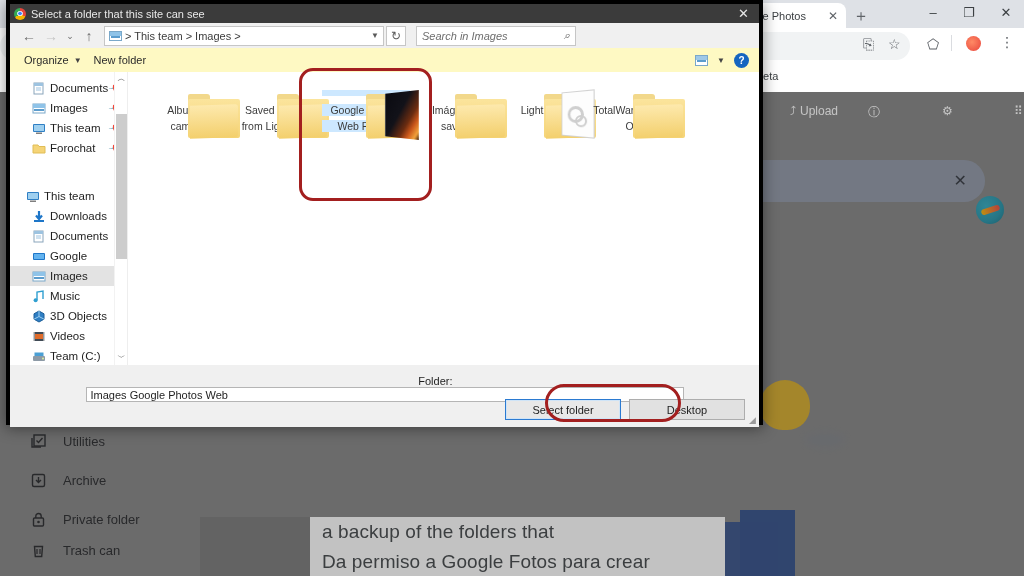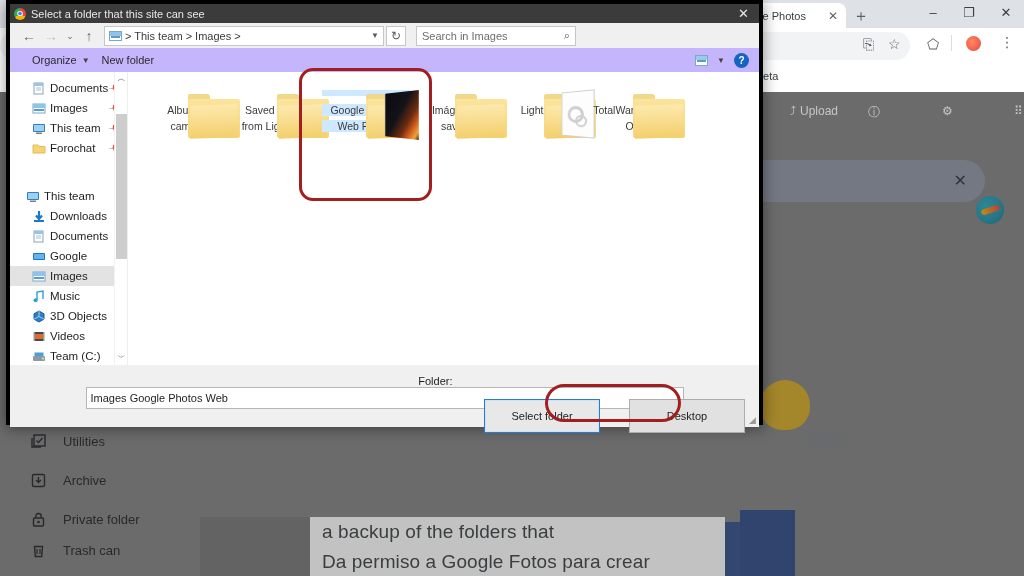--- a/index.html
+++ b/index.html
@@ -150,26 +150,26 @@
   }
   .addr-ico {
     width:13px; height:10px; background:linear-gradient(#8fc3e8 0 45%, #fff 45% 100%);
     border:1px solid #7aa8c9; flex:none; position:relative;
   }
   .addr-ico:after{content:"";position:absolute;left:1px;top:4.5px;width:9px;height:2px;background:#5b9ccd;}
   .addr-caret { margin-left:auto; font-size:8px; color:#5a5a5a; padding-right:4px; }
   .refresh { width:20px; text-align:center; font-size:12px; color:#5a5a5a; border:1px solid #c6c6c6; height:20px; line-height:18px; background:#fff; margin-left:2px; cursor:pointer;}
   .srch {
     margin-left:10px; width:160px; height:20px; background:#fff; border:1px solid #c6c6c6;
-    display:flex; align-items:center; padding:0 5px; font-size:11px; color:#6d6d6d;
+    display:flex; align-items:center; padding:0 5px; font-size:11px; color:#6d6d6d;font-style:italic;
   }
   .srch-ico { margin-left:auto; font-size:11px; color:#555; }
 
   .dlg-toolbar {
-    position:relative; height:24px; background:#c4b5fd; display:flex; align-items:center; padding-left:22px; gap:0;
+    position:relative; height:24px; background:#fef9c3; display:flex; align-items:center; padding-left:14px; gap:0;
     font-size:11px; color:#2b2b2b;
   }
   .tb-item { display:flex; align-items:center; gap:5px; padding:0 12px 0 0; cursor:pointer; }
   .caret-dn { font-size:8px; color:#444; }
   .tb-right { margin-left:auto; display:flex; align-items:center; gap:9px; padding-right:10px; }
   .view-ico { width:13px; height:11px; background:linear-gradient(#9ec8e8 0 40%,#fff 40% 100%); border:1px solid #7aa8c9; position:relative;}
   .view-ico:after{content:"";position:absolute;left:1px;top:4px;width:9px;height:2px;background:#5b9ccd;}
   .help-ico {
     width:15px; height:15px; border-radius:50%; background:#1565c0; color:#fff; font-size:10px;
     display:flex; align-items:center; justify-content:center; font-weight:bold; cursor:pointer;
@@ -252,27 +252,27 @@
   .ring1 {
     position:absolute; left:299px; top:68px; width:133px; height:133px;
     border:3px solid #a31f1f; border-radius:14px; pointer-events:none;
   }
 
   
   .dlg-foot { position:relative; height:62px; background:#f0f0f0; }
   .fname-row { position:absolute; left:0; top:10px; width:100%; display:flex; align-items:center;flex-direction:column; }
   .fname-label { width:148px; text-align:right; font-size:11px; color:#1e1e1e; padding-right:6px; }
   .fname-input {
-    width:598px; height:22px; background:#fff; border:1px solid #b5b5b5; font-size:11px; color:#1e1e1e;
+    width:598px; height:15px; background:#fff; border:1px solid #b5b5b5; font-size:11px; color:#1e1e1e;
     display:flex; align-items:center; padding-left:4px;
   }
   .btn-row { position:absolute; right:14px; top:34px; display:flex; gap:8px; }
   .btn {
-    width:116px; height:34px; font-size:11px; color:#1e1e1e; background:#e1e1e1;
-    border:1px solid #adadad; display:flex; align-items:center; justify-content:center; cursor:pointer;margin-left:21px;
+    width:116px; height:21px; font-size:11px; color:#1e1e1e; background:#e1e1e1;
+    border:1px solid #adadad; display:flex; align-items:center; justify-content:center; cursor:pointer;
   }
   .btn.primary { border:1px solid #2b7ad1; box-shadow:0 0 0 1px #cfe4f7 inset; background:#e8e8e8; }
   .ring2 {
     position:absolute; left:545px; top:384px; width:136px; height:38px;
     border:3px solid #a31f1f; border-radius:19px; pointer-events:none;
   }
   .resize-grip { position:absolute; right:3px; bottom:2px; font-size:9px; color:#9a9a9a; }
 </style>
 </head>
 <body>

